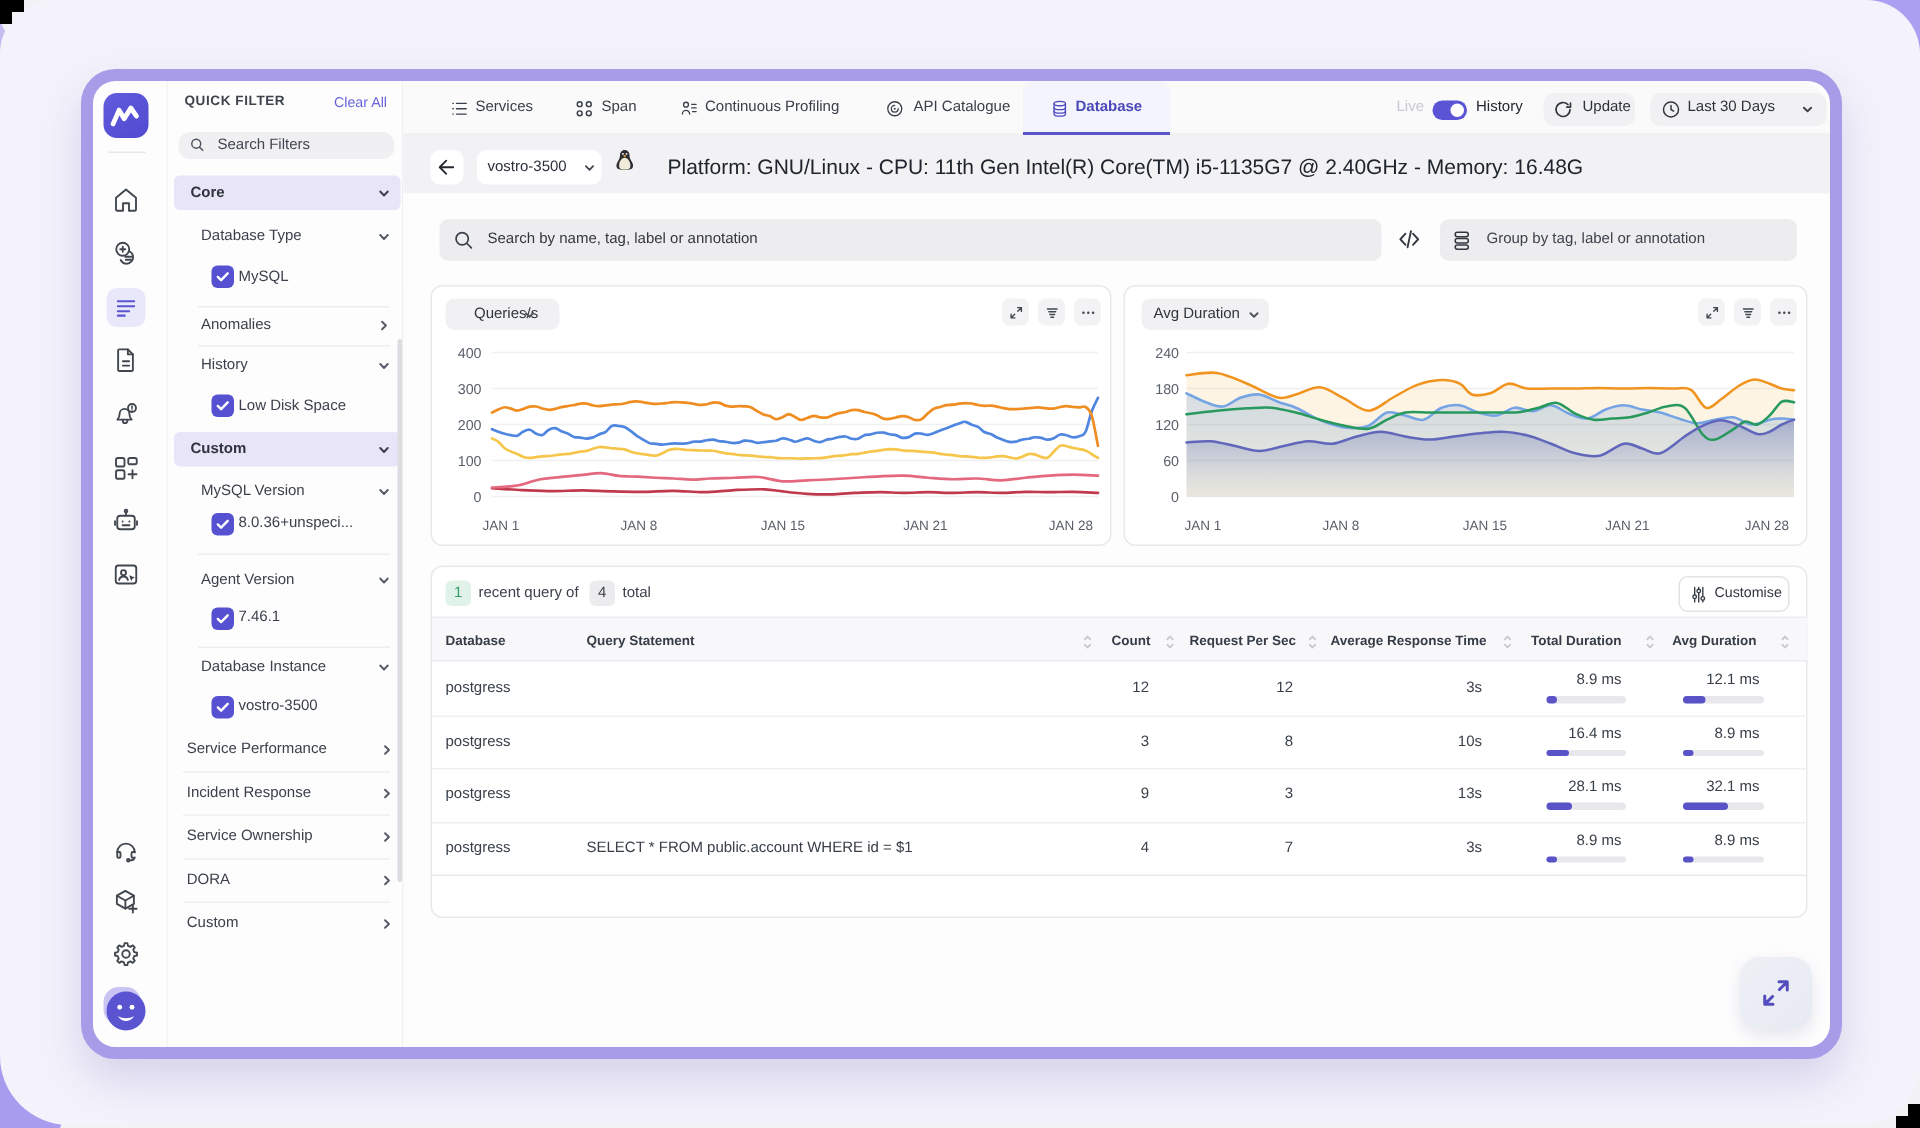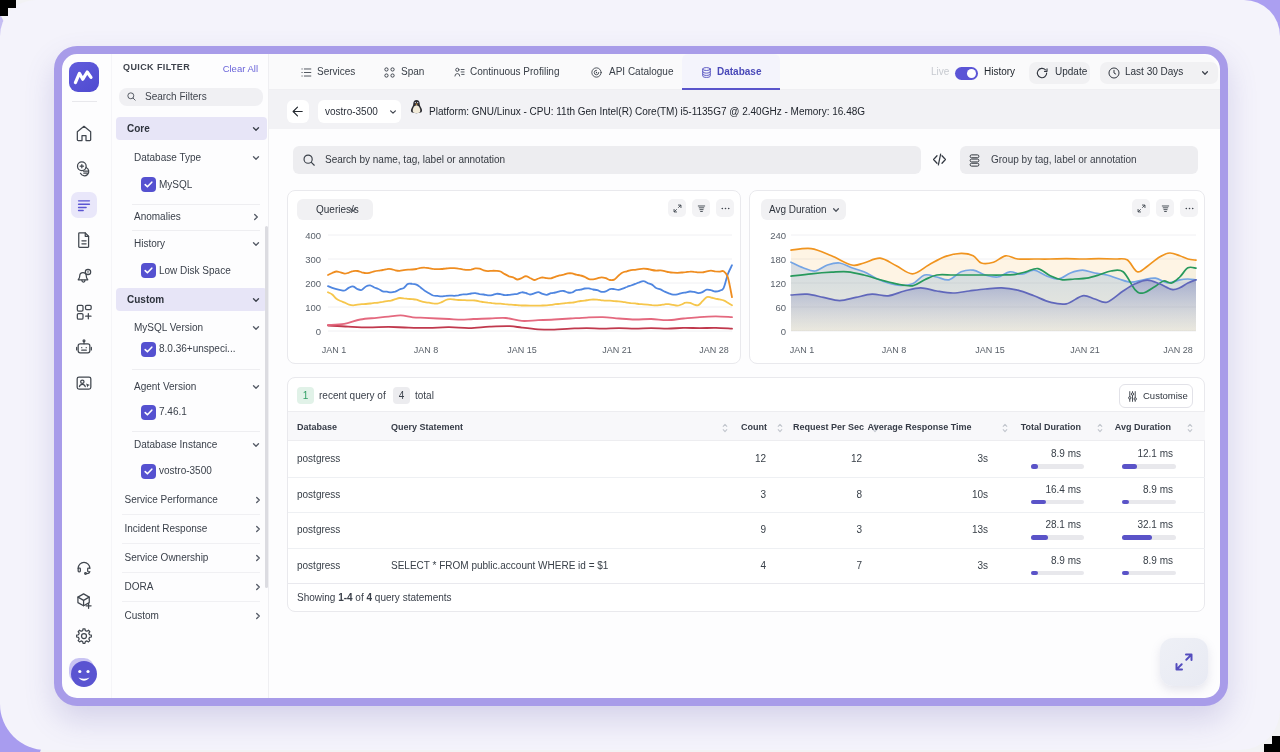--- a/index.html
+++ b/index.html
@@ -290,21 +290,21 @@
           <svg class="chev" style="left:119px;top:17px" viewBox="0 0 10 10">
             <path d="M2.6 3.8 5 6.2 7.4 3.8" fill="none" stroke="#40454e" stroke-width="1.2" stroke-linecap="round" stroke-linejoin="round"></path>
           </svg>
           <svg style="position:absolute;left:141px;top:9px;width:13px;height:15px" viewBox="0 0 13 15">
 <path d="M6.5 1c-2.1 0-3.2 1.7-3.2 3.6 0 1.5-.6 2.8-1.6 4.4-.9 1.5-1.1 3.2-.1 4.3 1 1.1 8.8 1.1 9.8 0 1-1.1.8-2.8-.1-4.3-1-1.6-1.6-2.9-1.6-4.4 0-1.9-1.1-3.6-3.2-3.6Z" fill="#2d2d33"></path>
 <path d="M6.5 6.2c-1.9 0-3.3 2.2-3.7 4.3-.3 1.6.2 2.9 1.1 3.2 1.4.5 3.8.5 5.2 0 .9-.3 1.4-1.6 1.1-3.2-.4-2.1-1.8-4.3-3.7-4.3Z" fill="#f1ead8"></path>
 <circle cx="5.3" cy="3.6" r=".6" fill="#fff"></circle>
             <circle cx="7.7" cy="3.6" r=".6" fill="#fff"></circle>
 <path d="M5.4 4.9l1.1-.5 1.1.5-1.1 1Z" fill="#e8a23a"></path>
 </svg>
-          <div style="position:absolute;left:160px;top:10px;font-size:10px;line-height:23px;color:#20252d">Platform: GNU/Linux - CPU: 11th Gen Intel(R) Core(TM) i5-1135G7 @ 2.40GHz - Memory: 16.48G</div>
+          <div style="position:absolute;left:176px;top:10px;font-size:14px;line-height:23px;color:#20252d">Platform: GNU/Linux - CPU: 11th Gen Intel(R) Core(TM) i5-1135G7 @ 2.40GHz - Memory: 16.48G</div>
         </div>
         <div class="srow">
           <div class="sinput">Search by name, tag, label or annotation</div>
           <svg style="position:absolute;left:33px;top:24px;width:14px;height:14px" viewBox="0 0 24 24">
             <circle cx="10.5" cy="10.5" r="7" fill="none" stroke="#3c424b" stroke-width="2"></circle>
             <path d="M16 16 21 21" stroke="#3c424b" stroke-width="2" stroke-linecap="round"></path>
           </svg>
           <svg style="position:absolute;left:663px;top:23px;width:15px;height:15px" viewBox="0 0 24 24">
             <path d="M8 18 2.5 12 8 6M16 6l5.5 6-5.5 6M13.8 3.5l-3.6 17" fill="none" stroke="#343a43" stroke-width="2" stroke-linecap="round" stroke-linejoin="round"></path>
           </svg>
@@ -435,21 +435,21 @@
             <div class="th" style="left:400px;width:79px;text-align:right">Count</div>
             <svg class="sort" style="left:489px;top:10px" viewBox="0 0 7 14">
               <path d="M1.4 5 3.5 2.7 5.6 5" fill="none" stroke="#c3c7ce" stroke-width="1.3" stroke-linecap="round" stroke-linejoin="round"></path>
               <path d="M1.4 9 3.5 11.3 5.6 9" fill="none" stroke="#c3c7ce" stroke-width="1.3" stroke-linecap="round" stroke-linejoin="round"></path>
             </svg>
             <div class="th" style="left:480px;width:96px;text-align:right">Request Per Sec</div>
             <svg class="sort" style="left:584px;top:10px" viewBox="0 0 7 14">
               <path d="M1.4 5 3.5 2.7 5.6 5" fill="none" stroke="#c3c7ce" stroke-width="1.3" stroke-linecap="round" stroke-linejoin="round"></path>
               <path d="M1.4 9 3.5 11.3 5.6 9" fill="none" stroke="#c3c7ce" stroke-width="1.3" stroke-linecap="round" stroke-linejoin="round"></path>
             </svg>
-            <div class="th" style="left:560px;width:143px;text-align:center">Average Response Time</div>
+            <div class="th" style="left:560px;width:143px;text-align:right">Average Response Time</div>
             <svg class="sort" style="left:714px;top:10px" viewBox="0 0 7 14">
               <path d="M1.4 5 3.5 2.7 5.6 5" fill="none" stroke="#c3c7ce" stroke-width="1.3" stroke-linecap="round" stroke-linejoin="round"></path>
               <path d="M1.4 9 3.5 11.3 5.6 9" fill="none" stroke="#c3c7ce" stroke-width="1.3" stroke-linecap="round" stroke-linejoin="round"></path>
             </svg>
             <div class="th" style="left:700px;width:93px;text-align:right">Total Duration</div>
             <svg class="sort" style="left:809px;top:10px" viewBox="0 0 7 14">
               <path d="M1.4 5 3.5 2.7 5.6 5" fill="none" stroke="#c3c7ce" stroke-width="1.3" stroke-linecap="round" stroke-linejoin="round"></path>
               <path d="M1.4 9 3.5 11.3 5.6 9" fill="none" stroke="#c3c7ce" stroke-width="1.3" stroke-linecap="round" stroke-linejoin="round"></path>
             </svg>
             <div class="th" style="left:790px;width:93px;text-align:right">Avg Duration</div>
@@ -504,21 +504,20 @@
             <div style="position:absolute;left:480px;top:0;width:94px;text-align:right;line-height:36px">7</div>
             <div style="position:absolute;left:560px;top:0;width:140px;text-align:right;line-height:36px">3s</div>
             <div style="position:absolute;left:700px;top:5px;width:93px;text-align:right;line-height:16px">8.9 ms</div>
             <div class="bar" style="left:743px;top:23px;width:53px"></div>
             <div class="barf" style="left:743px;top:23px;width:6.5px"></div>
             <div style="position:absolute;left:790px;top:5px;width:95px;text-align:right;line-height:16px">8.9 ms</div>
             <div class="bar" style="left:834px;top:23px;width:54px"></div>
             <div class="barf" style="left:834px;top:23px;width:6.5px"></div>
           </div>
           <div style="position:absolute;left:0;top:205px;width:916px;height:1px;background:#e9e9ee"></div>
-          <div style="position:absolute;left:9px;top:205px;font-size:10px;color:#3b414b;line-height:30px">Showing <b>1-4</b> of <b>4</b> query statements</div>
         </div>
       </div>
 </div>
   </div>
 <div class="fab">
     <svg style="position:absolute;left:12px;top:12px;width:24px;height:24px" viewBox="0 0 24 24">
       <path d="M14 4.5h5.5V10M18.9 5.1l-4.6 4.6M10 19.5H4.5V14M5.1 18.9l4.6-4.6" fill="none" stroke="#544dbe" stroke-width="2" stroke-linecap="round" stroke-linejoin="round"></path>
     </svg>
   </div>
 </body></html>

